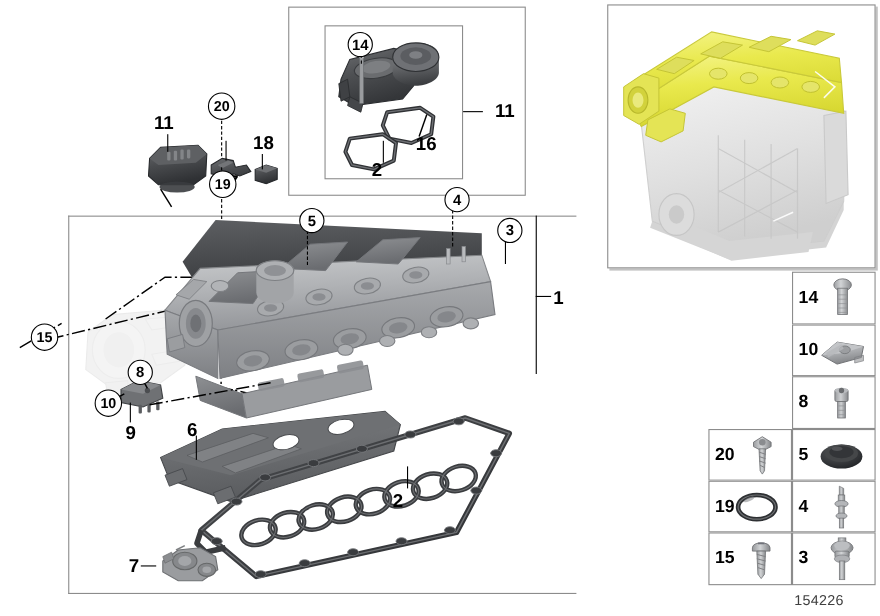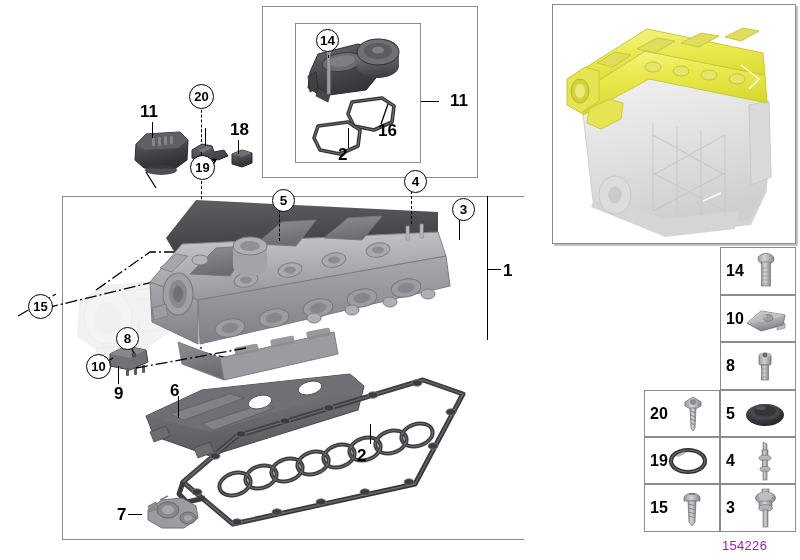--- a/index.html
+++ b/index.html
@@ -61,21 +61,21 @@
   }
   .lgart {
     position: absolute;
     right: 4px; top: 50%;
     transform: translateY(-50%);
   }
 
   
   #diagid {
     position: absolute;
-    font-size: 13px; color: #a21caf;
+    font-size: 13px; color: #404040;
     letter-spacing: .3px;
   }
 
   svg { display: block; overflow: visible; }
 </style>
 </head>
 <body>
 
 <div id="page">
 

